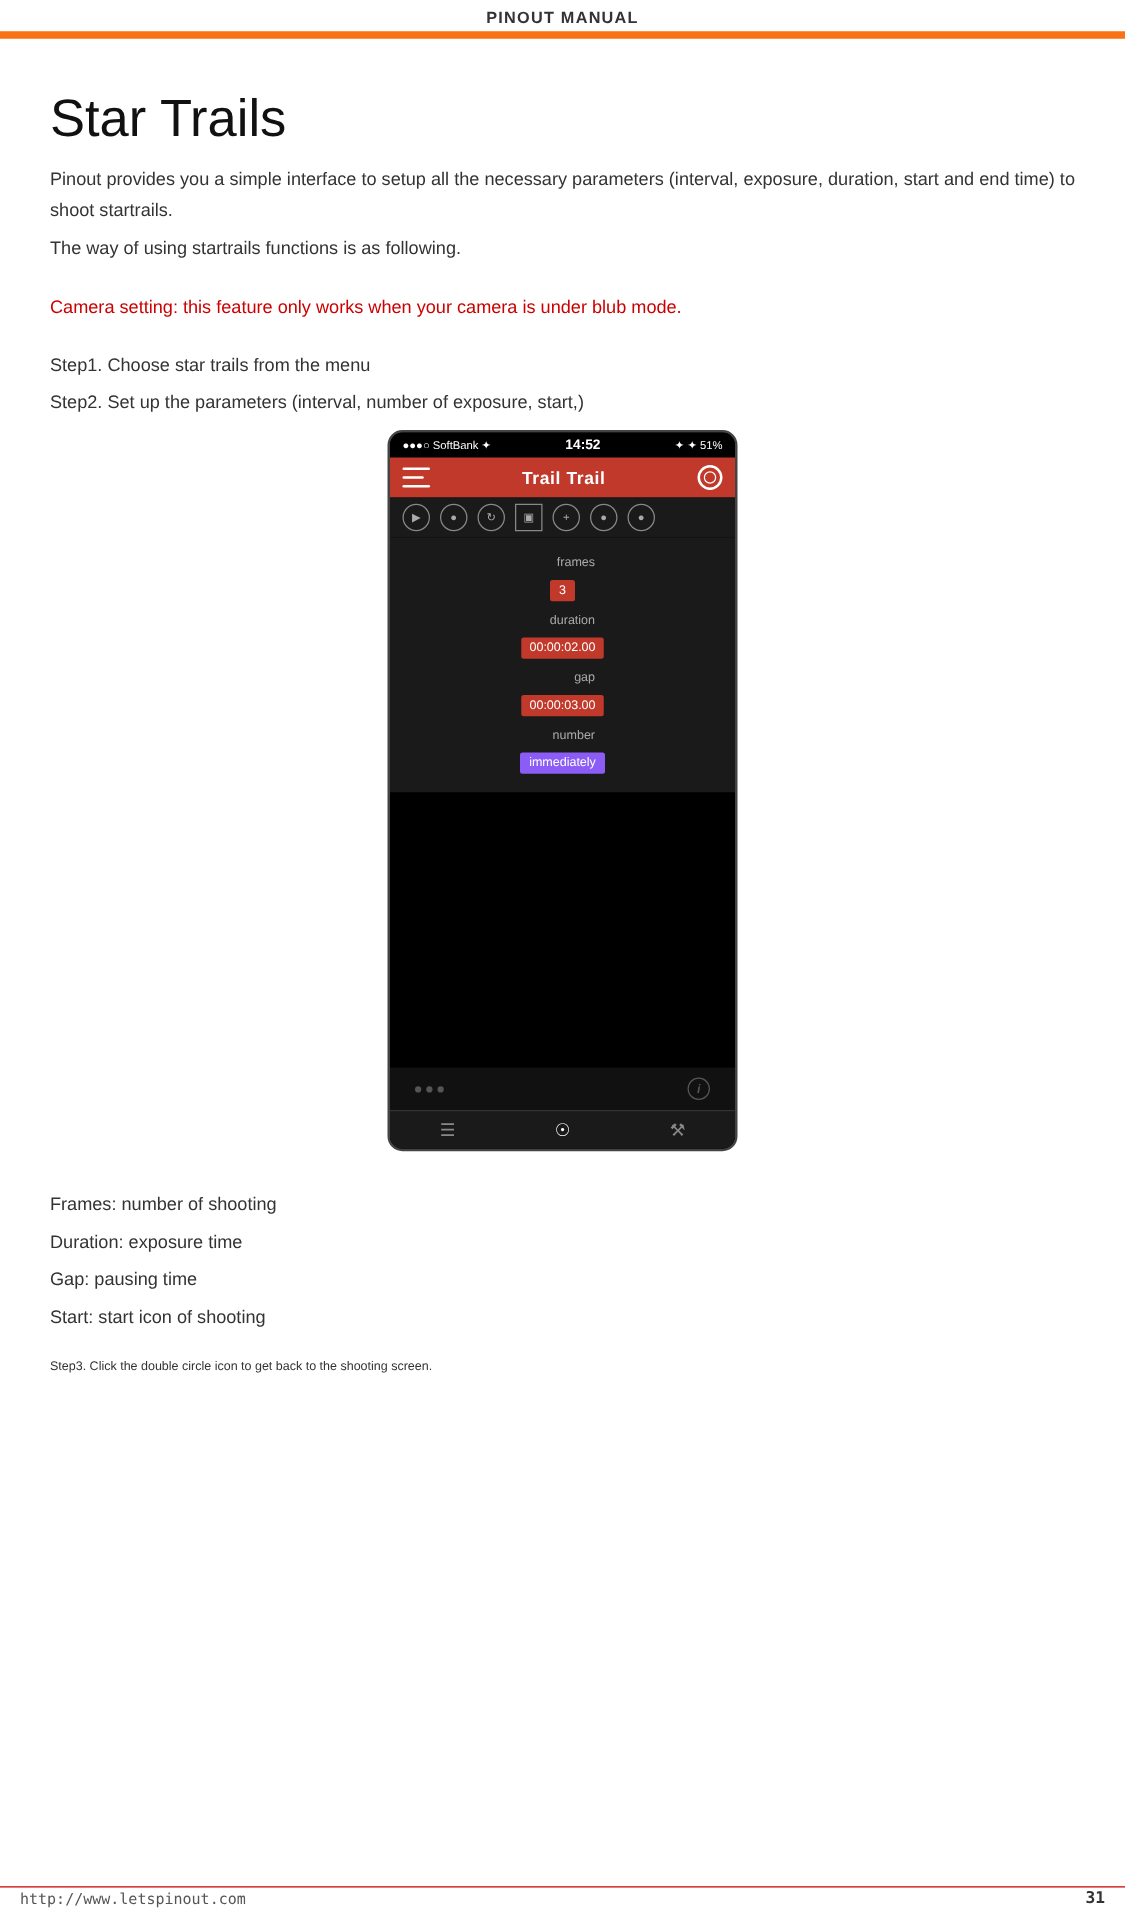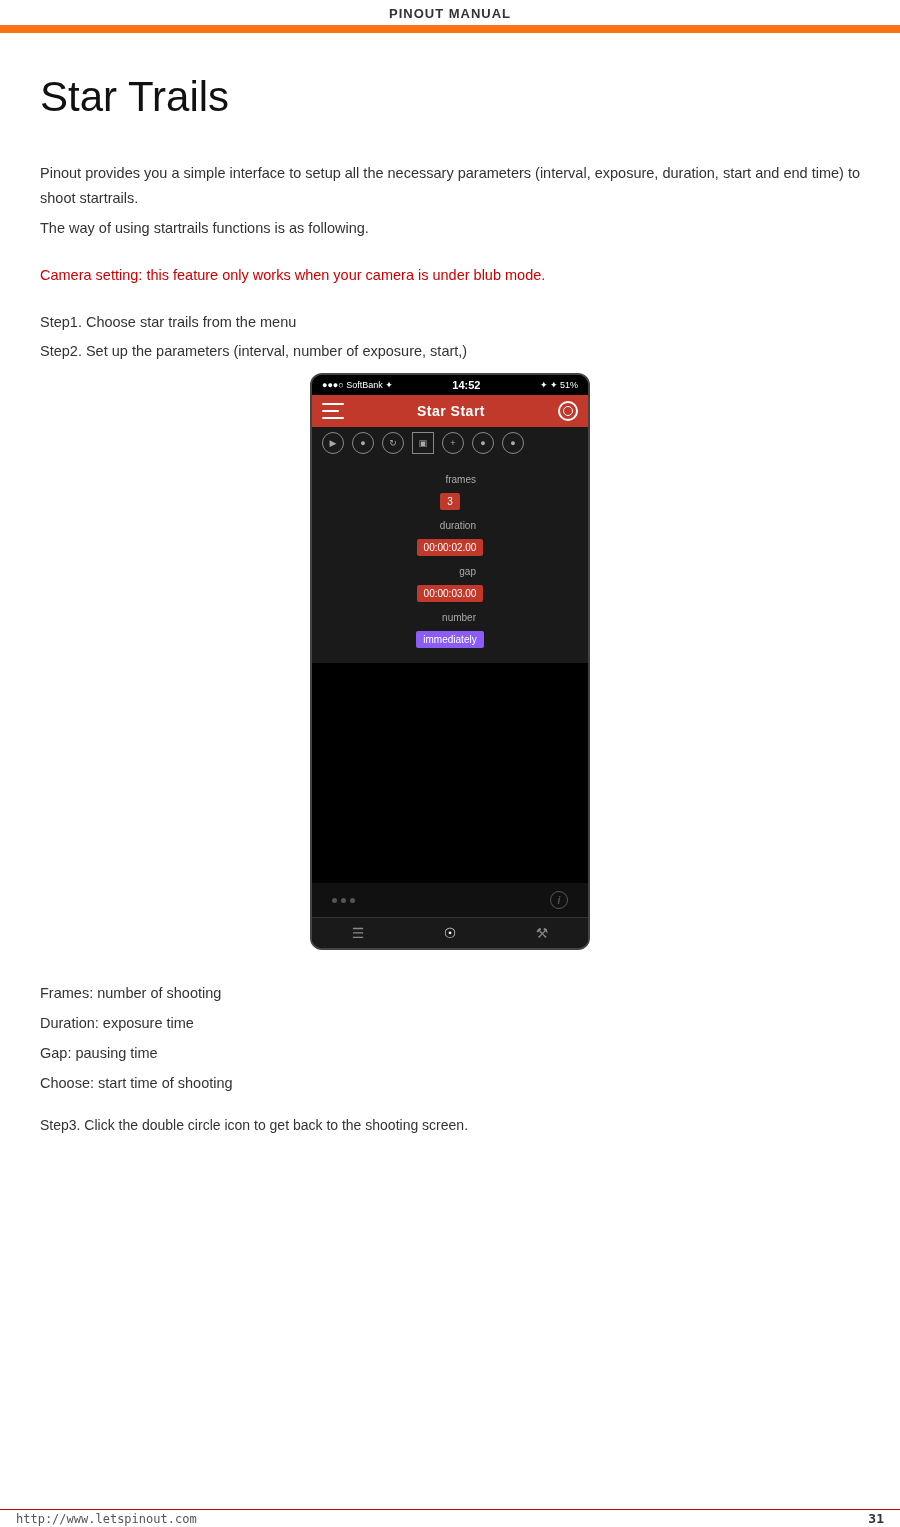--- a/index.html
+++ b/index.html
@@ -9,21 +9,21 @@
       min-height: 1527px;
       background: #ffffff;
       font-family: Arial, sans-serif;
       position: relative;
     }
 
     
     .header {
       text-align: center;
       padding: 6px 0 4px;
-      border-bottom: 8px solid #f97316;
+      border-bottom: 6px solid #f97316;
       font-size: 13px;
       font-weight: bold;
       letter-spacing: 1px;
       color: #333;
     }
 
     
     .footer {
       position: absolute;
       bottom: 0;
@@ -41,21 +41,21 @@
 
     
     .content {
       padding: 40px 40px 60px 40px;
     }
 
     .page-title {
       font-size: 42px;
       font-weight: normal;
       color: #111;
-      margin-bottom: 40px;
+      margin-bottom: 13px;
       letter-spacing: 0px;
     }
 
     .intro-text {
       font-size: 14.5px;
       color: #333;
       line-height: 1.7;
       text-align: justify;
       margin-bottom: 6px;
     }
@@ -290,21 +290,21 @@
 
     
     .explanation {
       font-size: 14.5px;
       color: #333;
       line-height: 1.8;
       margin-bottom: 4px;
     }
 
     .step3-text {
-      font-size: 14px;
+      font-size: 10px;
       color: #333;
       margin-top: 18px;
       line-height: 1.7;
     }
 
     .page-number {
       font-size: 13px;
       font-weight: bold;
       color: #333;
     }
@@ -338,21 +338,21 @@
         <span class="phone-status-center">14:52</span>
         <span class="phone-status-right">✦ ✦ 51%</span>
       </div>
 
       <div class="phone-nav-bar">
         <div class="nav-left-icon">
           <div class="nav-line"></div>
           <div class="nav-line"></div>
           <div class="nav-line"></div>
         </div>
-        <span class="nav-title">Star Start</span>
+        <span class="nav-title">Trail Trail</span>
         <div class="nav-right-icon"></div>
       </div>
 
       <div class="phone-icon-row">
         <div class="icon-circle">▶</div>
         <div class="icon-circle">●</div>
         <div class="icon-circle">↻</div>
         <div class="icon-square">▣</div>
         <div class="icon-circle">+</div>
         <div class="icon-circle">●</div>
@@ -397,21 +397,21 @@
 
     </div>
   </div>
 
   <p class="explanation">Frames: number of shooting</p>
 
   <p class="explanation">Duration: exposure time</p>
 
   <p class="explanation">Gap: pausing time</p>
 
-  <p class="explanation">Choose: start time of shooting</p>
+  <p class="explanation">Start: start icon of shooting</p>
 
   <p class="step3-text">Step3. Click the double circle icon to get back to the shooting screen.</p>
 
 </div>
 
 <div class="footer">
   <span>http://www.letspinout.com</span>
   <span class="page-number">31</span>
 </div>
 

